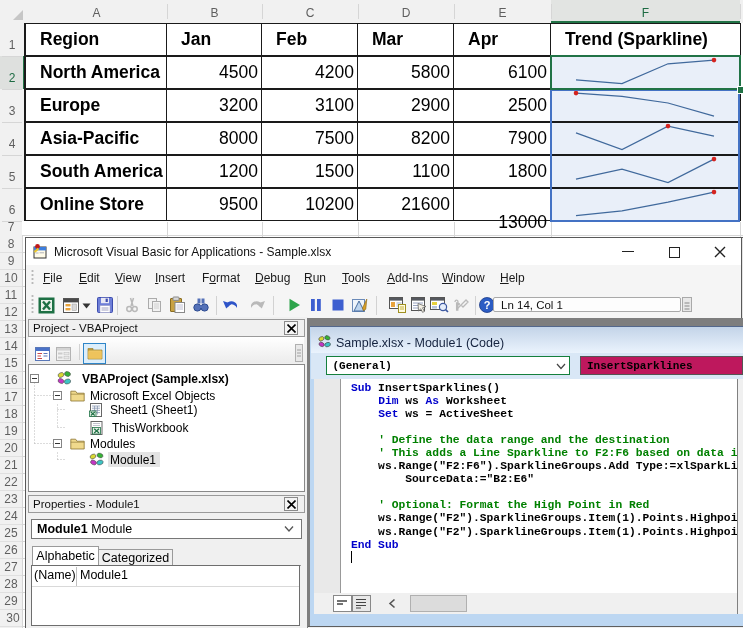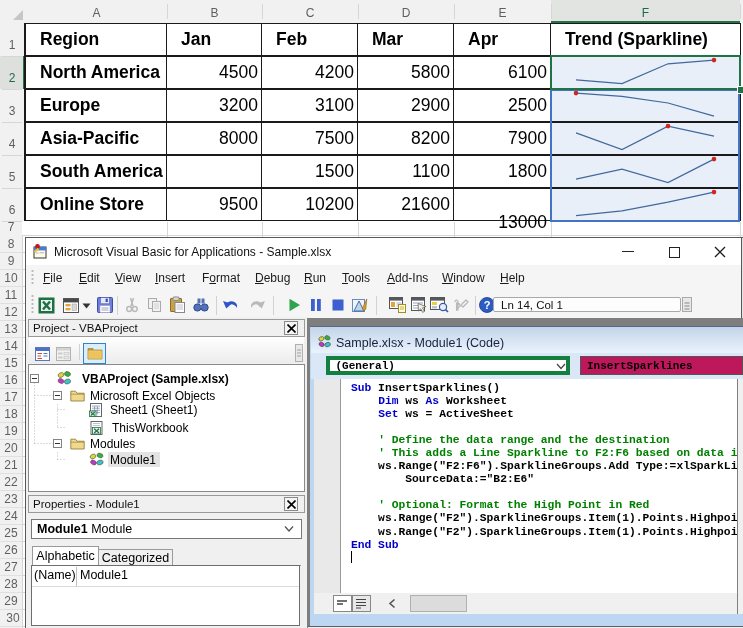--- a/index.html
+++ b/index.html
@@ -184,20 +184,21 @@
   <div class="cell num" style="left:167px;top:89px;width:95px;height:33px;">3200</div>
   <div class="cell num" style="left:262px;top:89px;width:96px;height:33px;">3100</div>
   <div class="cell num" style="left:358px;top:89px;width:96px;height:33px;">2900</div>
   <div class="cell num" style="left:454px;top:89px;width:97px;height:33px;">2500</div>
   <div class="cell bold" style="left:40px;top:122px;width:126px;height:33px;">Asia-Pacific</div>
   <div class="cell num" style="left:167px;top:122px;width:95px;height:33px;">8000</div>
   <div class="cell num" style="left:262px;top:122px;width:96px;height:33px;">7500</div>
   <div class="cell num" style="left:358px;top:122px;width:96px;height:33px;">8200</div>
   <div class="cell num" style="left:454px;top:122px;width:97px;height:33px;">7900</div>
   <div class="cell bold" style="left:40px;top:155px;width:126px;height:33px;">South America</div>
+  <div class="cell num" style="left:167px;top:155px;width:95px;height:33px;">1200</div>
   <div class="cell num" style="left:262px;top:155px;width:96px;height:33px;">1500</div>
   <div class="cell num" style="left:358px;top:155px;width:96px;height:33px;">1100</div>
   <div class="cell num" style="left:454px;top:155px;width:97px;height:33px;">1800</div>
   <div class="cell bold" style="left:40px;top:188px;width:126px;height:33px;">Online Store</div>
   <div class="cell num" style="left:167px;top:188px;width:95px;height:33px;">9500</div>
   <div class="cell num" style="left:262px;top:188px;width:96px;height:33px;">10200</div>
   <div class="cell num" style="left:358px;top:188px;width:96px;height:33px;">21600</div>
   <div class="cell num" style="left:454px;top:206px;width:97px;height:33px;">13000</div>
 
   <svg class="abs" style="left:0;top:0;" width="743" height="628" viewBox="0 0 743 628">
@@ -537,21 +538,21 @@
     <div class="abs" style="left:1px;top:0px;width:432.5px;height:26px;background:linear-gradient(#c3d4e8,#eaf3fd);"></div>
     <svg class="abs" style="left:7.5px;top:7px;" width="15" height="15" viewBox="0 0 15 15">
       <ellipse cx="4.4" cy="4.8" rx="2.7" ry="2" fill="#d8d832" stroke="#444" stroke-width="0.6" transform="rotate(-25 4.4 4.8)"></ellipse>
       <ellipse cx="10.4" cy="3.8" rx="2.7" ry="2" fill="#35b335" stroke="#444" stroke-width="0.6" transform="rotate(20 10.4 3.8)"></ellipse>
       <ellipse cx="4.6" cy="10.4" rx="2.7" ry="2" fill="#c435c4" stroke="#444" stroke-width="0.6" transform="rotate(25 4.6 10.4)"></ellipse>
       <ellipse cx="10.6" cy="10.6" rx="2.9" ry="2.1" fill="#3cc4c4" stroke="#444" stroke-width="0.6" transform="rotate(-18 10.6 10.6)"></ellipse>
     </svg>
     <div class="abs" style="left:26.5px;top:9px;font-size:12.5px;color:#15233f;">Sample.xlsx - Module1 (Code)</div>
 
     <div class="abs" style="left:1px;top:26px;width:432.5px;height:26px;background:#d9e7f6;"></div>
-    <div class="abs mono" style="left:16px;top:29.5px;width:244.5px;height:19px;background:#fff;border:4px solid #15803d;box-sizing:border-box;font-size:11px;font-weight:bold;display:flex;align-items:center;padding-left:6px;">(General)</div>
+    <div class="abs mono" style="left:16px;top:29.5px;width:244.5px;height:19px;background:#fff;border:1px solid #15803d;box-sizing:border-box;font-size:11px;font-weight:bold;display:flex;align-items:center;padding-left:6px;">(General)</div>
     <svg class="abs" style="left:246px;top:36px;" width="10" height="7" viewBox="0 0 10 7">
         <path d="M1 1 L5 5.5 L9 1" stroke="#444" stroke-width="1.2" fill="none"></path>
       </svg>
     <div class="abs mono" style="left:270.5px;top:29.5px;width:163px;height:19px;background:#be185d;border:1px solid #555;box-sizing:border-box;font-size:11px;font-weight:bold;display:flex;align-items:center;padding-left:6px;">InsertSparklines</div>
 
     <div class="abs" style="left:4.5px;top:52px;width:422.7px;height:214.5px;background:#fff;"></div>
     <div class="abs" style="left:4.5px;top:52px;width:26.5px;height:214.5px;background:#e9e9e9;border-right:1px solid #999;box-sizing:border-box;"></div>
     <pre class="abs mono" style="left:41.5px;top:55.5px;margin:0;font-size:11.3px;line-height:13.05px;font-weight:bold;color:#000;letter-spacing:0px;"><span style="color:#0000cc">Sub</span> InsertSparklines()
     <span style="color:#0000cc">Dim</span> ws <span style="color:#0000cc">As</span> Worksheet
     <span style="color:#0000cc">Set</span> ws = ActiveSheet

